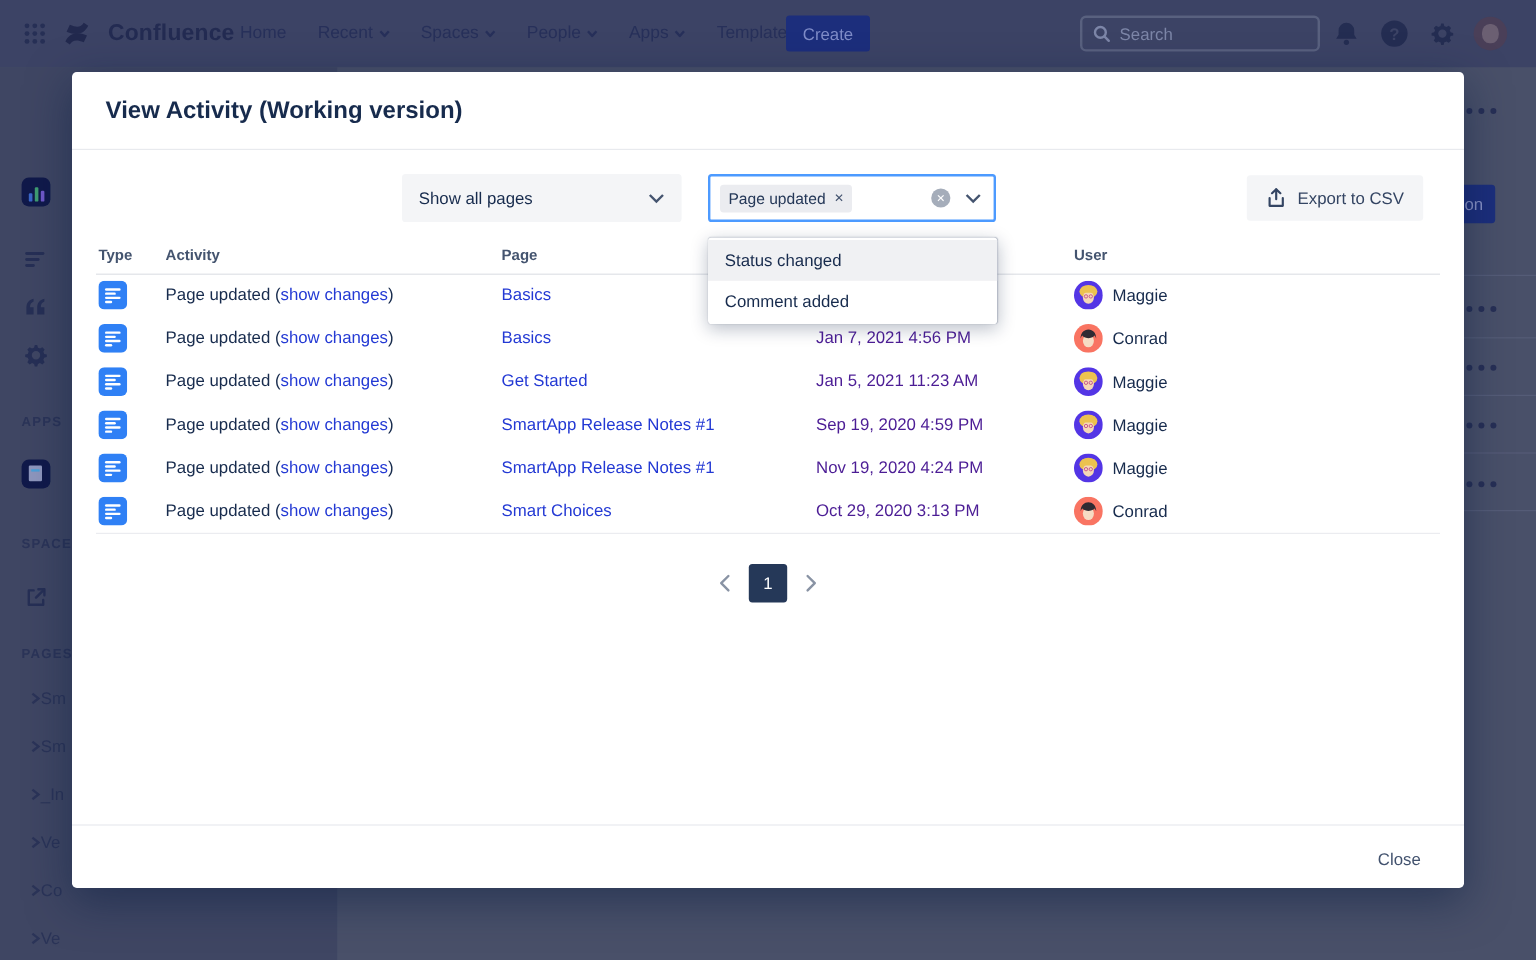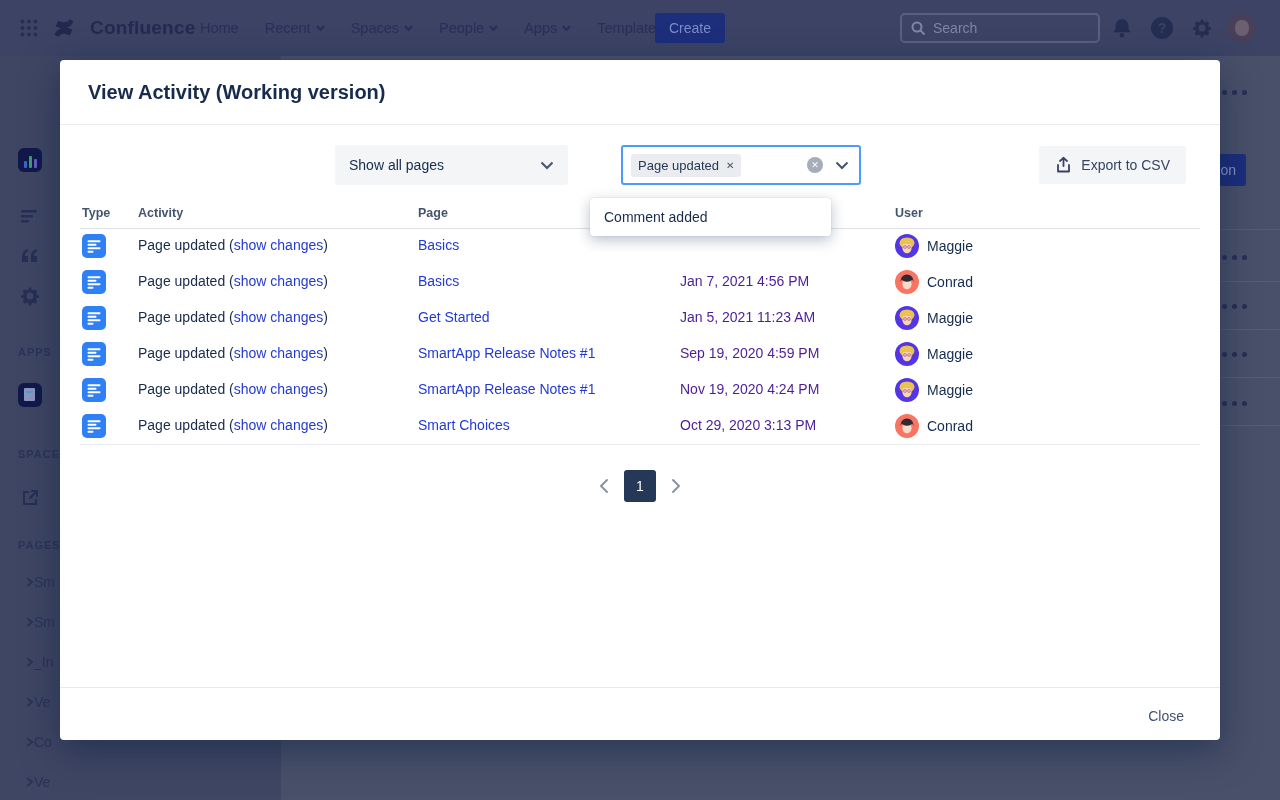--- a/index.html
+++ b/index.html
@@ -43,21 +43,21 @@
   #modal { position:absolute; left:60px; top:60px; width:1160px; height:680px; background:#fff; border-radius:4px; box-shadow:0 10px 36px rgba(9,30,66,.5); z-index:10; }
   #modal-title { position:absolute; left:28px; top:21px; font-size:20px; font-weight:700; color:#172b4d; }
   .hdiv { position:absolute; height:1px; background:#e8eaee; }
   #header-div { left:0; right:0; top:64px; }
 
   .filter-btn { position:absolute; top:85px; height:40px; background:#f4f5f7; border:none; border-radius:3px; display:flex; align-items:center; justify-content:space-between; padding:0 14px; font-size:14px; color:#172b4d; font-family:inherit; }
   .chev-md { width:14px; height:9px; stroke:#44546f; stroke-width:2; fill:none; }
   #filter-time { left:20px; width:240px; }
   #filter-pages { left:275px; width:233px; }
 
-  #multiselect { position:absolute; left:530px; top:85px; width:240px; height:40px; background:#fff; border:2px solid var(--c-focus-border); border-radius:3px; display:flex; align-items:center; padding:0 10px 0 8px;margin-left:31px; }
+  #multiselect { position:absolute; left:530px; top:85px; width:240px; height:40px; background:#fff; border:2px solid var(--c-focus-border); border-radius:3px; display:flex; align-items:center; padding:0 10px 0 8px; }
   #ms-tag { display:flex; align-items:center; gap:7px; background:#ebecf0; border-radius:3px; padding:4px 7px; font-size:13px; color:#253858; }
   #ms-tag .x { font-size:10px; color:#42526e; cursor:pointer; }
   #ms-clear { margin-left:auto; width:16px; height:16px; border-radius:50%; background:#a5adba; color:#fff; font-size:9px; display:flex; align-items:center; justify-content:center; cursor:pointer; }
   #ms-chevron { margin-left:12px; }
 
   #export-btn { position:absolute; right:34px; top:86px; height:38px; background:#f4f5f7; border:none; border-radius:3px; display:flex; align-items:center; gap:9px; padding:0 16px; font-size:14px; color:#344563; font-family:inherit; }
 
   #dropdown-menu { position:absolute; left:530px; top:138px; width:241px; background:#fff; border-radius:3px; box-shadow:0 4px 14px rgba(9,30,66,.28), 0 0 1px rgba(9,30,66,.3); z-index:20; padding:2px 0; }
   .dd-option { height:34px; display:flex; align-items:center; padding:0 14px; font-size:14px; color:#172b4d; cursor:pointer; }
   .dd-option.hl { background:#f0f1f3; }
@@ -468,20 +468,21 @@
             <ellipse cx="12" cy="8.6" rx="5.4" ry="3.2" fill="#2f2b33"></ellipse>
           </svg>
         <span>Conrad</span>
       </span>
     </div>
 
     <div id="tbottom-div" style="top:240px"></div>
   </div>
 
   <div id="dropdown-menu">
+    <div class="dd-option hl">Status changed</div>
     <div class="dd-option">Comment added</div>
   </div>
 
   <div id="pagination">
     <svg class="pg-chev" viewBox="0 0 12 16">
         <polyline points="9,2 3,8 9,14" stroke-linecap="round" stroke-linejoin="round"></polyline>
       </svg>
     <div id="pg-current">1</div>
     <svg class="pg-chev" viewBox="0 0 12 16">
         <polyline points="3,2 9,8 3,14" stroke-linecap="round" stroke-linejoin="round"></polyline>

